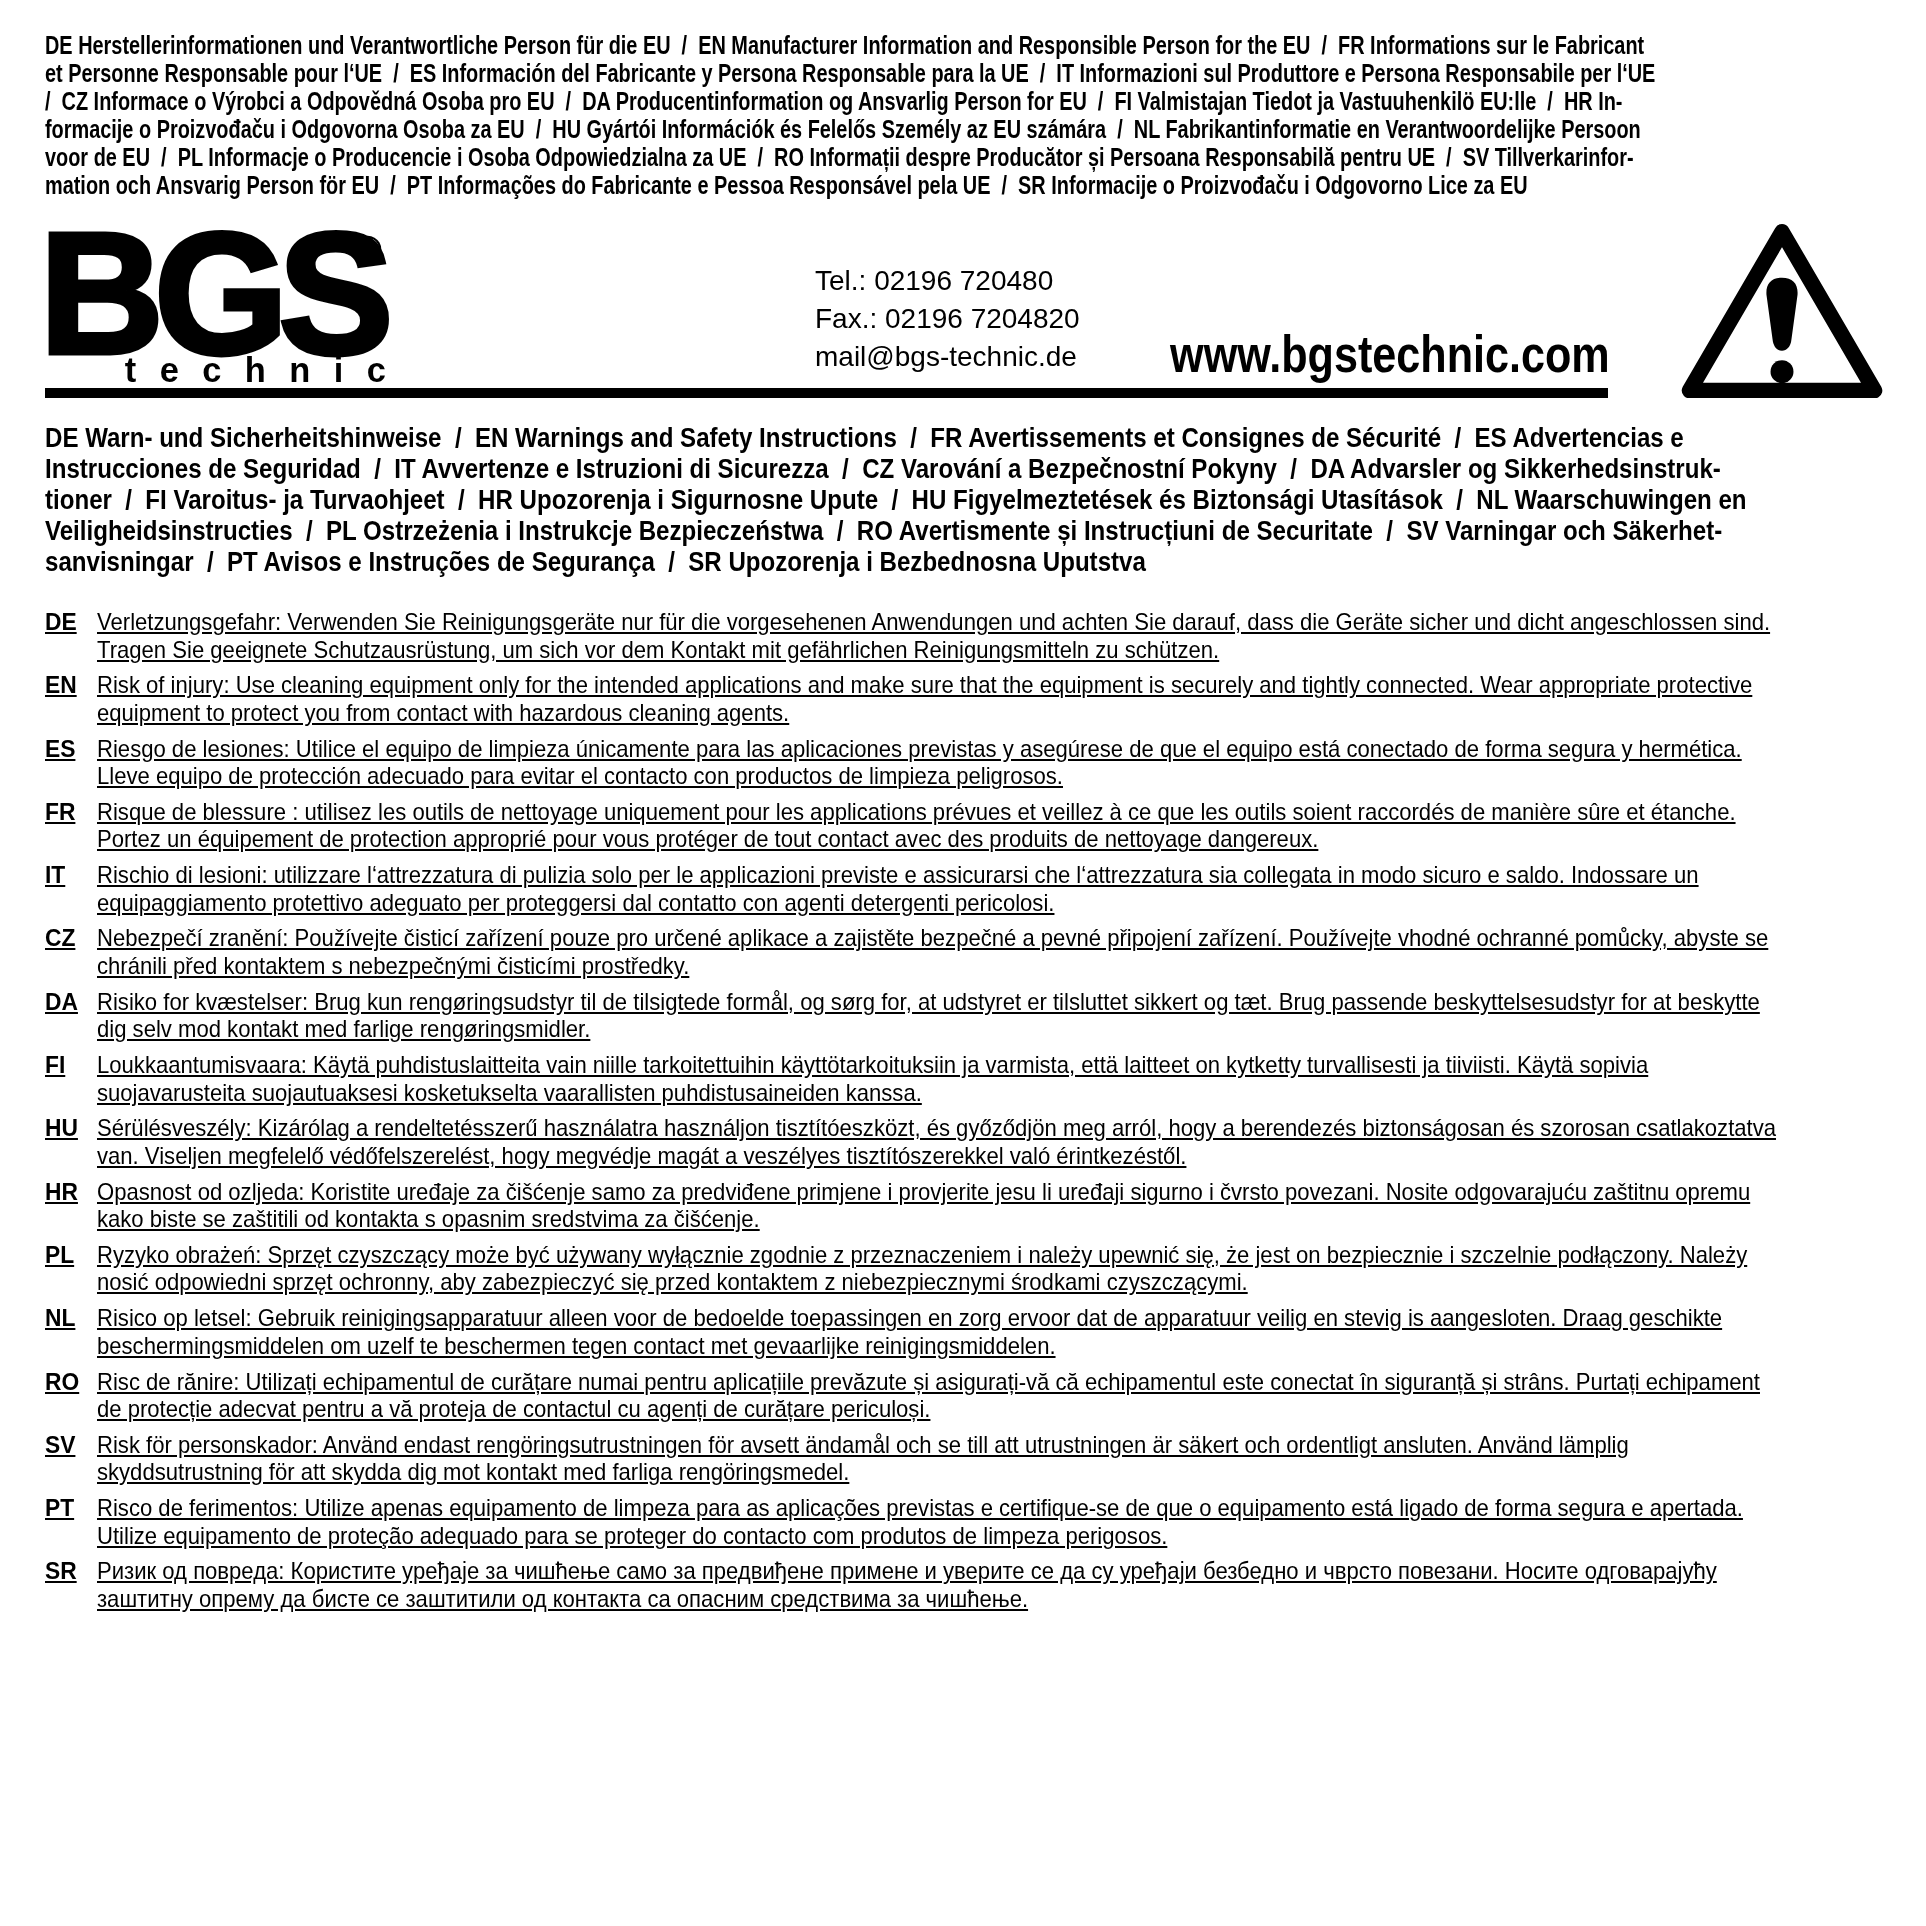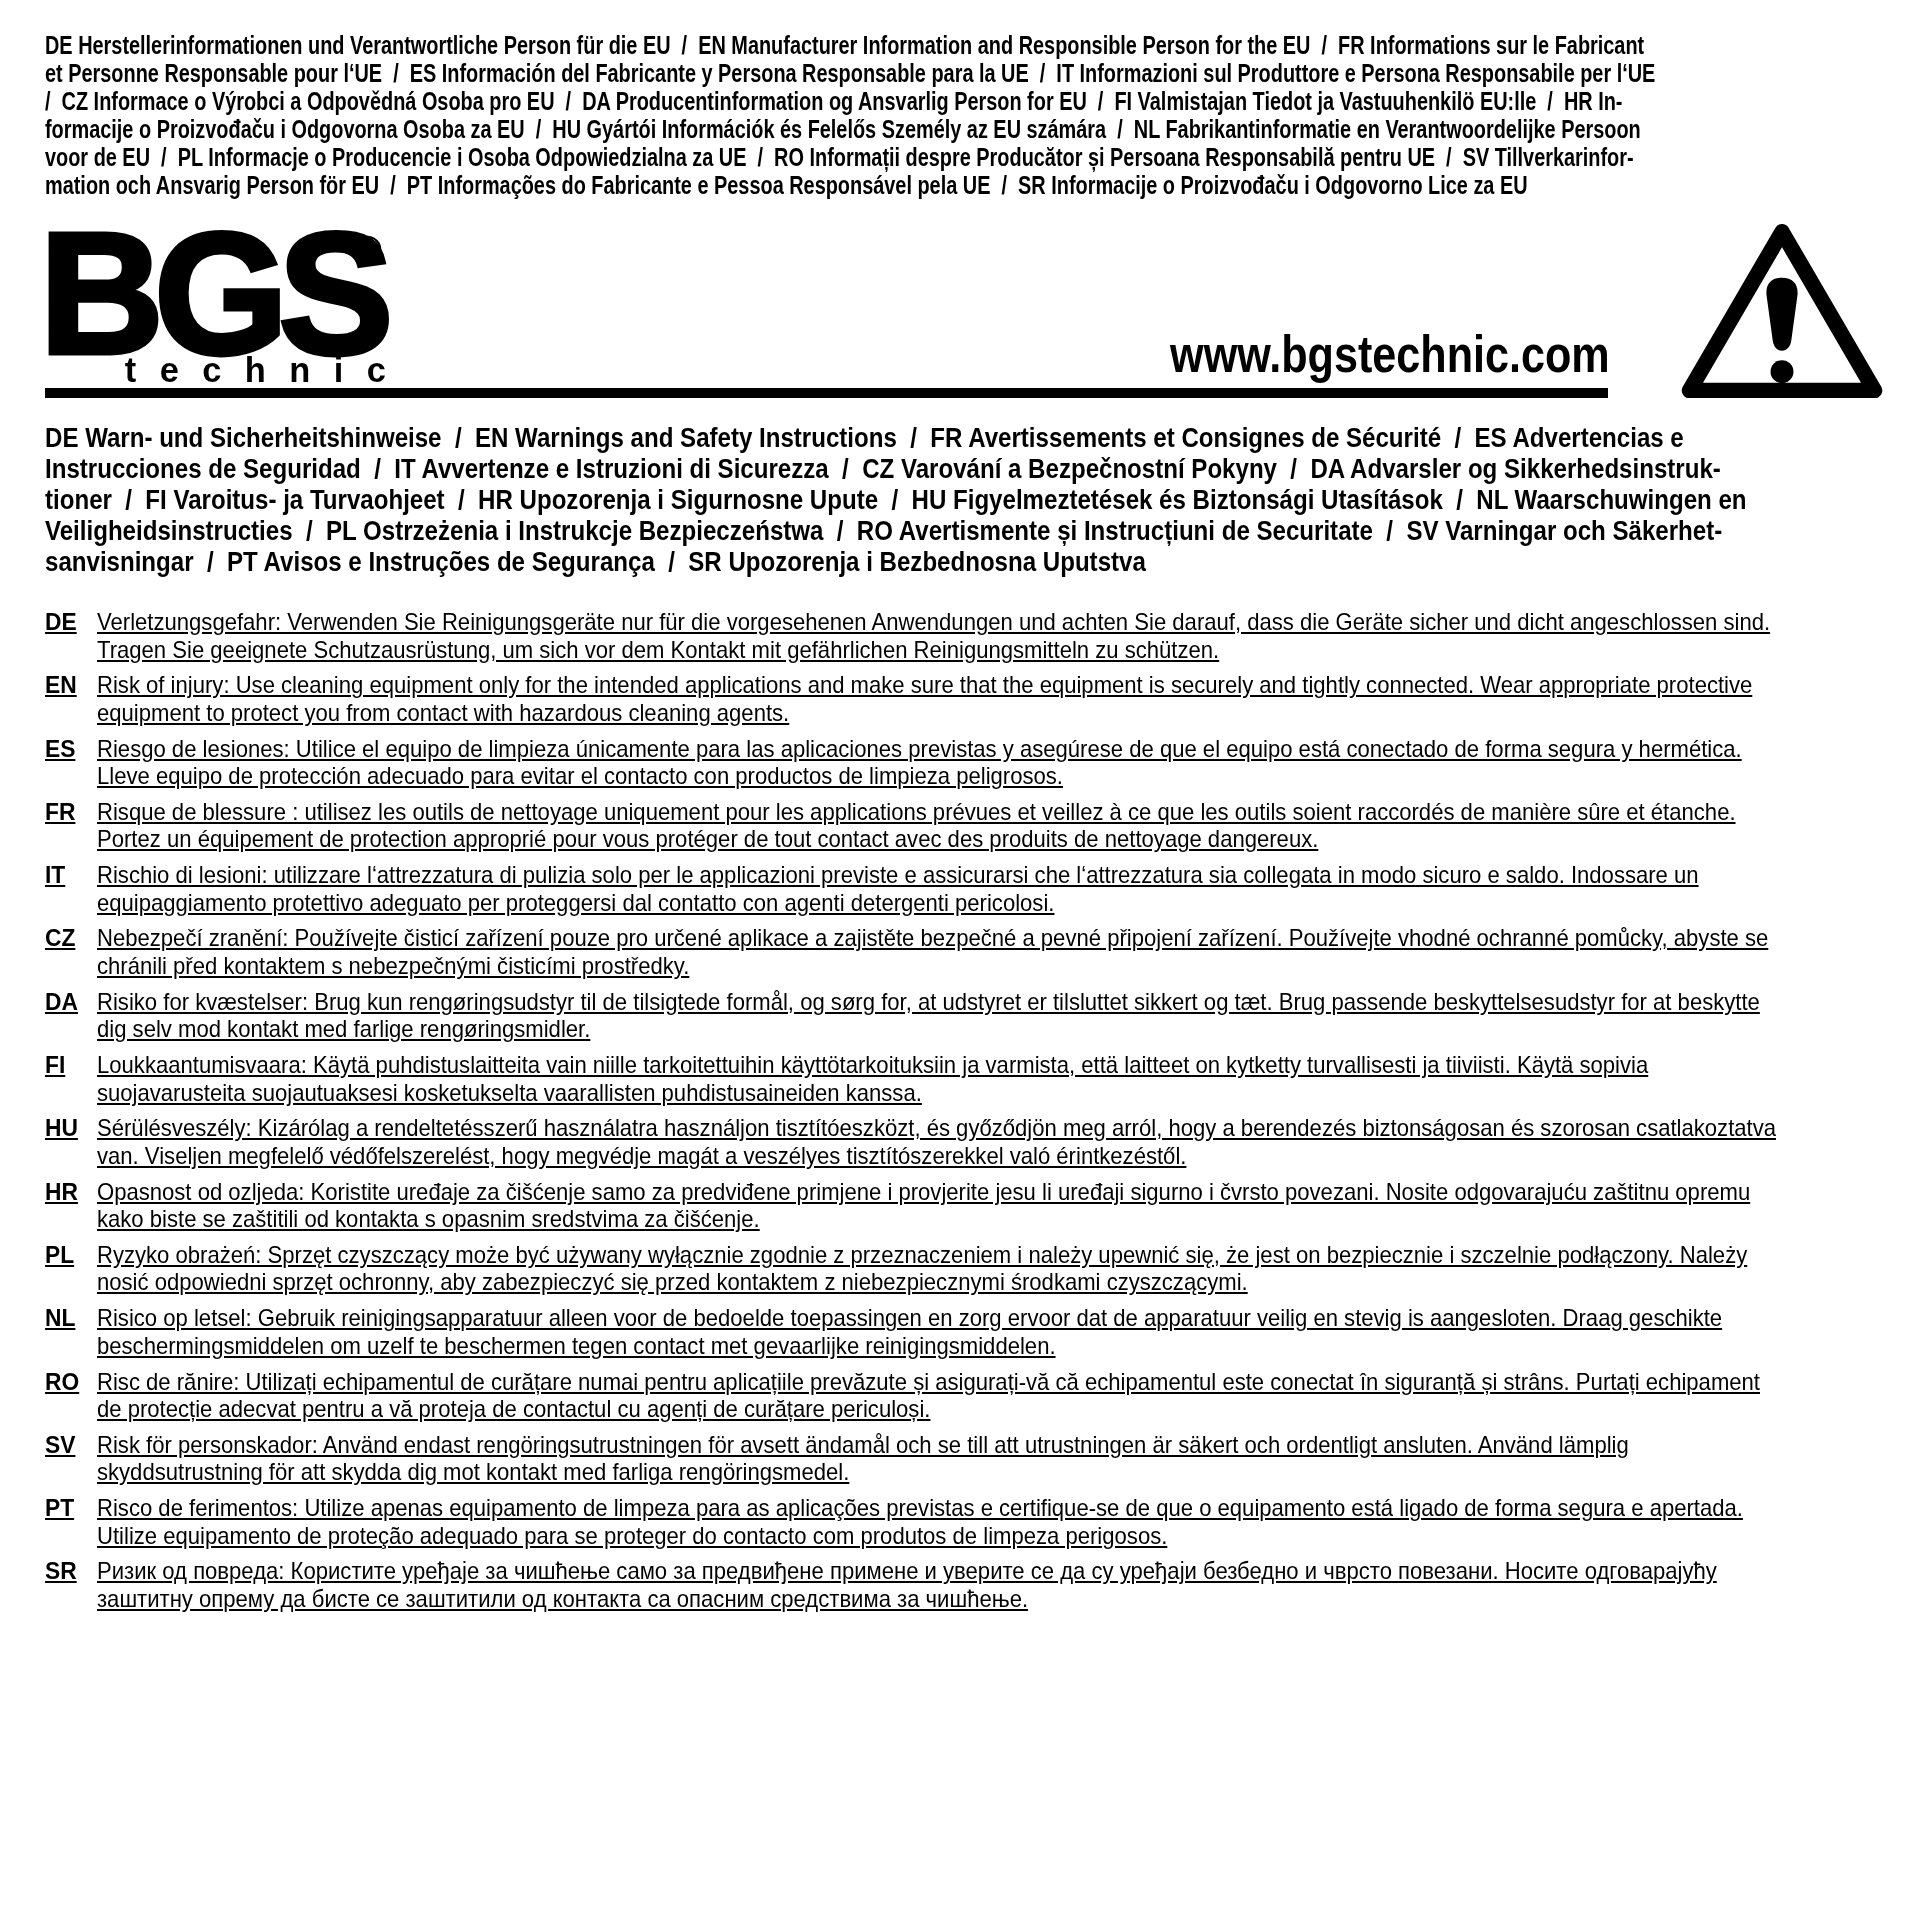--- a/index.html
+++ b/index.html
@@ -67,20 +67,25 @@
   </div>
 
   <div class="brand">
     <svg class="logo" width="358" height="160" viewBox="0 0 520 232">
       <text x="-8" y="184" font-size="250" font-weight="bold" letter-spacing="-14" stroke="#000" stroke-width="7">BGS</text>
       <text x="448" y="54" font-size="56" font-weight="bold">®</text>
       <text x="116" y="227" font-size="50" font-weight="bold" letter-spacing="34">technic</text>
     </svg>
 
 
+    <div class="contact">
+      <div>Tel.: 02196 720480</div>
+      <div>Fax.: 02196 7204820</div>
+      <div>mail@bgs-technic.de</div>
+    </div>
 
     <div class="www">www.bgstechnic.com</div>
 
     <svg class="triangle" width="204" height="177" viewBox="0 0 300 262">
       <path d="M150 16 L287 251 L13 251 Z" fill="none" stroke="#000" stroke-width="23" stroke-linejoin="round"></path>
       <path fill="#000" d="M150 84 c-16 0 -24 9 -23 25 l9 66 c1 11 7 17 14 17 c7 0 13 -6 14 -17 l9 -66 c1 -16 -7 -25 -23 -25 z"></path>
       <circle cx="150" cy="223" r="17" fill="#000"></circle>
     </svg>
 
     <div class="rule"></div>

